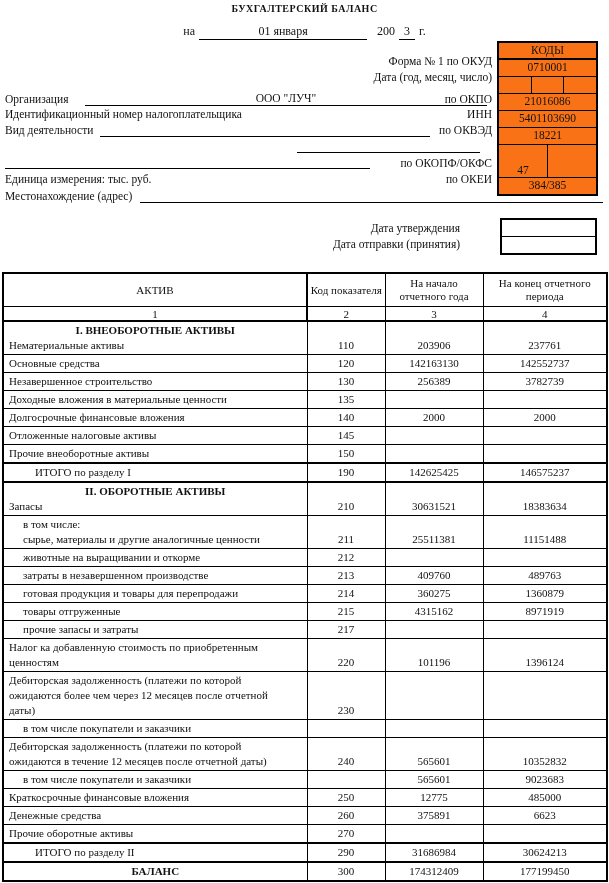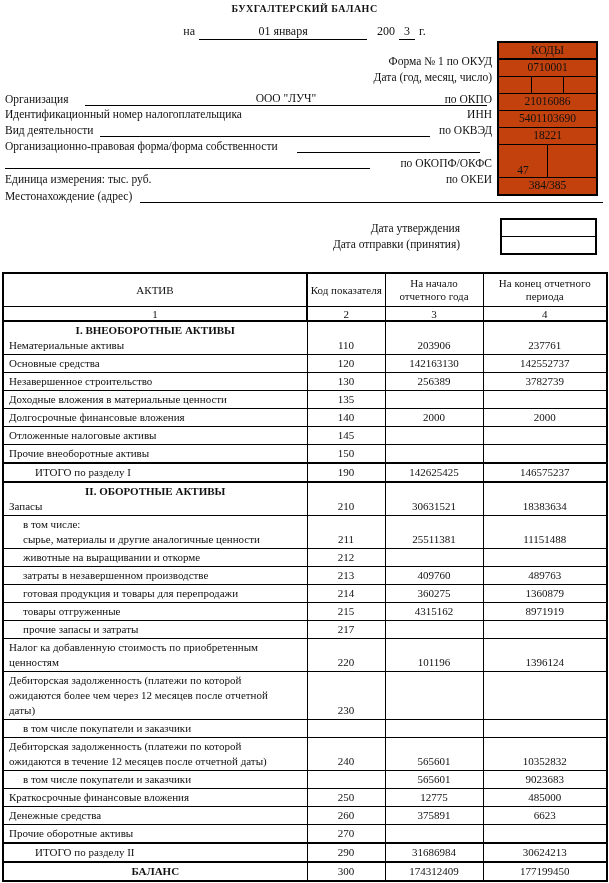--- a/index.html
+++ b/index.html
@@ -11,21 +11,21 @@
   .date-line{position:absolute;top:24px;left:0;width:100%;text-align:center;font-size:12px;}
   .date-line .slot{display:inline-block;border-bottom:1px solid #000;text-align:center;}
   .slot-date{width:168px;margin:0 10px 0 4px;}
   .slot-digit{width:16px;margin:0 4px;}
   .hl{position:absolute;font-size:11.5px;white-space:nowrap;line-height:14px;}
   .hl-r{text-align:right;}
   .uline{position:absolute;border-bottom:1px solid #000;height:14px;font-size:11.5px;
          text-align:center;line-height:14px;}
   
   .codes-box{position:absolute;left:497px;top:41px;width:101px;border:2px solid #000;
-             font-size:11.5px;background:#c2410c;box-sizing:border-box;}
+             font-size:11.5px;background:#f97316;box-sizing:border-box;}
   .c-row{height:16px;line-height:15px;text-align:center;border-top:1px solid #000;overflow:hidden;}
   .c-row.first{height:15px;border-top:none;}
   .c-row.thick{border-top:2px solid #000;}
   .c-split{display:flex;height:16px;border-top:1px solid #000;}
   .c-split .cc{flex:1;border-left:1px solid #000;}
   .c-split .cc:first-child{border-left:none;}
   .c-tall{display:flex;height:32px;border-top:1px solid #000;gap:14px;}
   .c-tall .left{width:48px;border-right:1px solid #000;display:flex;align-items:flex-end;
                 justify-content:center;padding-bottom:1px;}
   .c-tall .right{flex:1;}
@@ -92,21 +92,20 @@
   </div>
   <div class="hl hl-r" style="top:92px;right:117px;">по ОКПО</div>
 
   <div class="hl" style="top:107px;left:5px;">Идентификационный номер налогоплательщика</div>
   <div class="hl hl-r" style="top:107px;right:117px;">ИНН</div>
 
   <div class="hl" style="top:123px;left:5px;">Вид деятельности</div>
   <div class="uline" style="top:122px;left:100px;width:330px;"></div>
   <div class="hl hl-r" style="top:123px;right:117px;">по ОКВЭД</div>
 
-  <div class="hl" style="top:139px;left:5px;">Организационно-правовая форма/форма собственности</div>
   <div class="uline" style="top:138px;left:297px;width:183px;"></div>
 
   <div class="uline" style="top:154px;left:5px;width:365px;"></div>
   <div class="hl hl-r" style="top:156px;right:117px;">по ОКОПФ/ОКФС</div>
 
   <div class="hl" style="top:172px;left:5px;">Единица измерения: тыс. руб.</div>
   <div class="hl hl-r" style="top:172px;right:117px;">по ОКЕИ</div>
 
   <div class="hl" style="top:189px;left:5px;">Местонахождение (адрес)</div>
   <div class="uline" style="top:188px;left:140px;width:463px;"></div>

